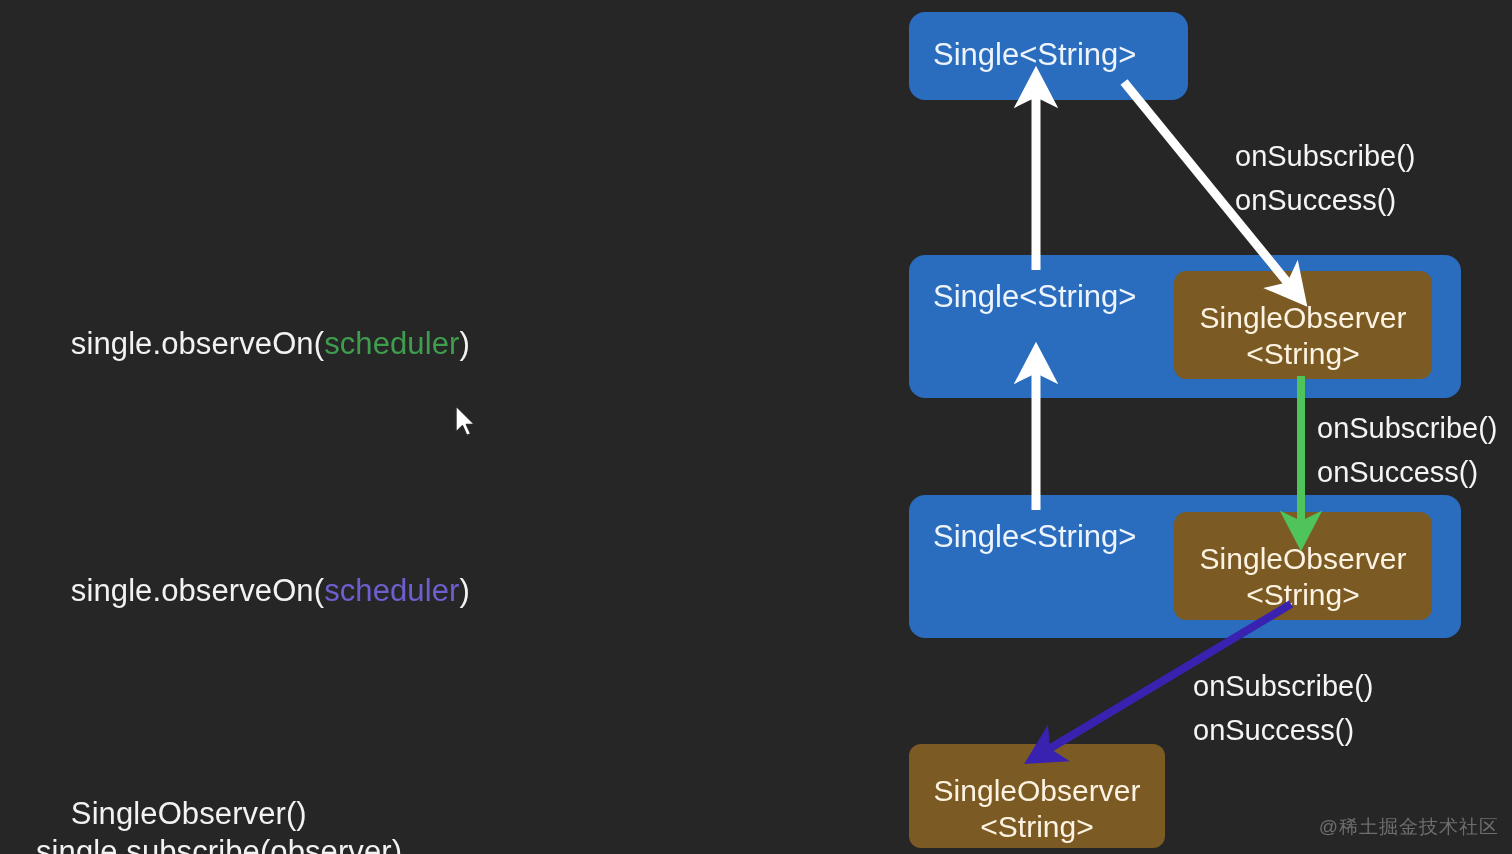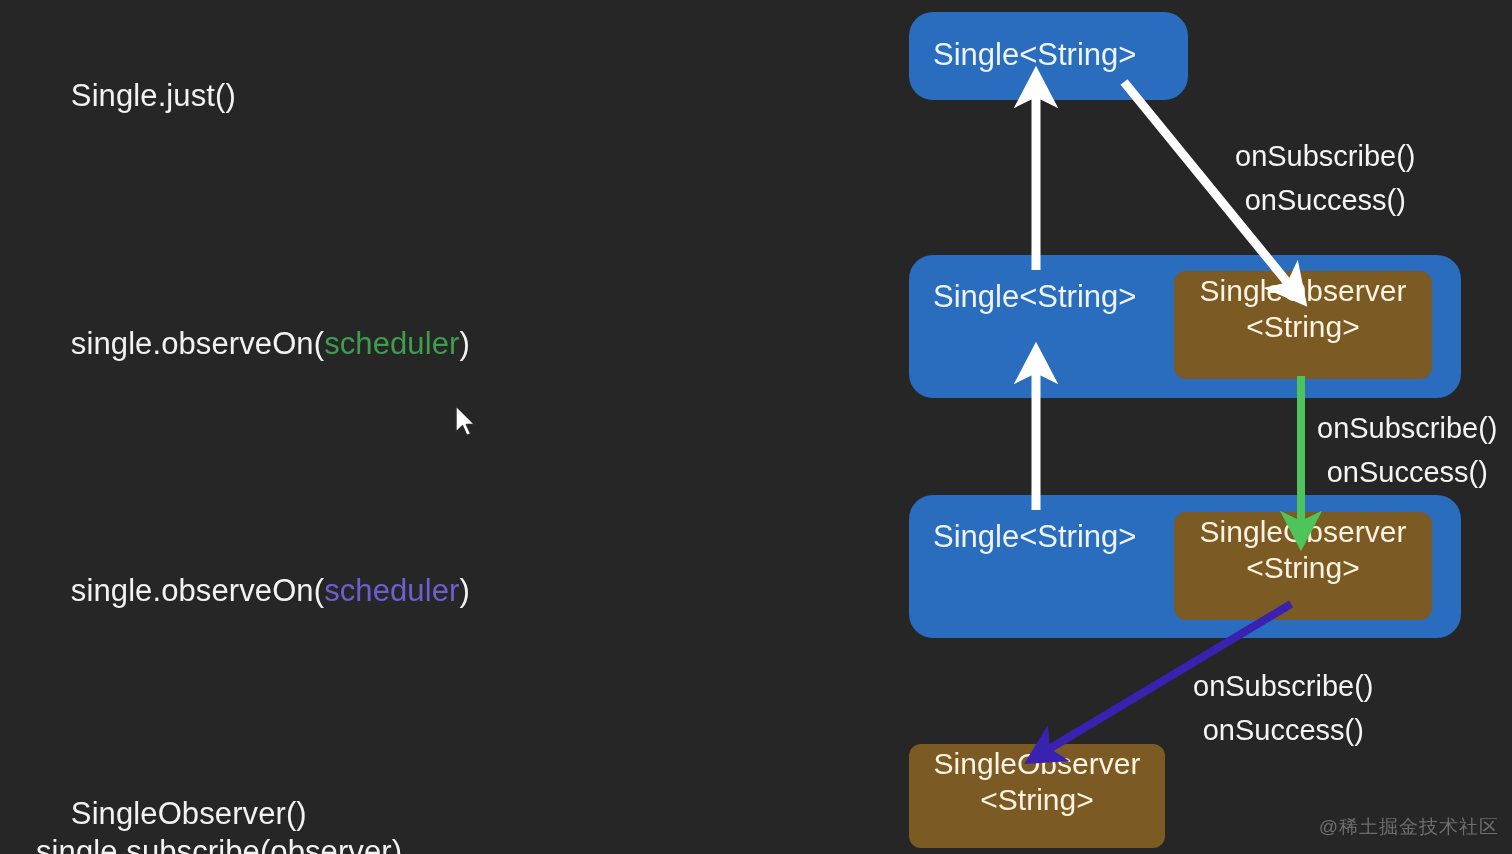--- a/index.html
+++ b/index.html
@@ -26,51 +26,50 @@
     white-space: pre;
     letter-spacing: 0.1px;
   }
   .code-label .arg-green  { color: #3f9d4e; }
   .code-label .arg-purple { color: #6e5fd0; }
 
   
   .single-box {
     position: absolute;
     background: #2a6cbd;
-    border-radius: 24px;
+    border-radius: 16px;
     box-sizing: border-box;
   }
   .single-box .box-title {
     position: absolute;
     color: #eef4fb;
     font-size: 31px;
     line-height: 36px;
     white-space: nowrap;
   }
   .observer-box {
     position: absolute;
     background: #7b5b23;
     border-radius: 12px;
     box-sizing: border-box;
     color: #fdf3e3;
     font-size: 30px;
     line-height: 36px;
-    padding-top: 2px;
+    padding-top: 29px;
     text-align: center;
     white-space: pre-line;
   }
 
   
   .callout {
     position: absolute;
     color: #f4f4f4;
     font-size: 29px;
     line-height: 44px;
     white-space: pre-line;
-    text-align: center;
   }
 
   
   #arrows {
     position: absolute;
     left: 0; top: 0;
     width: 1512px;
     height: 854px;
     pointer-events: none;
   }
@@ -93,23 +92,20 @@
     font-size: 19px;
     letter-spacing: 1px;
     white-space: nowrap;
   }
 </style>
 </head>
 <body>
 
 <div id="stage">
 
-  <div class="code-label" id="label-0" style="left:36px; top:39px;">
-    <span>Single.just()</span>
-  </div>
 
   <div class="code-label" id="label-1" style="left:36px; top:287px;">
     <span>single.observeOn(</span><span class="arg-green">scheduler</span><span>)</span>
   </div>
 
   <div class="code-label" id="label-2" style="left:36px; top:534px;">
     <span>single.observeOn(</span><span class="arg-purple">scheduler</span><span>)</span>
   </div>
 
   <div class="code-label" id="label-3" style="left:36px; top:757px;">

